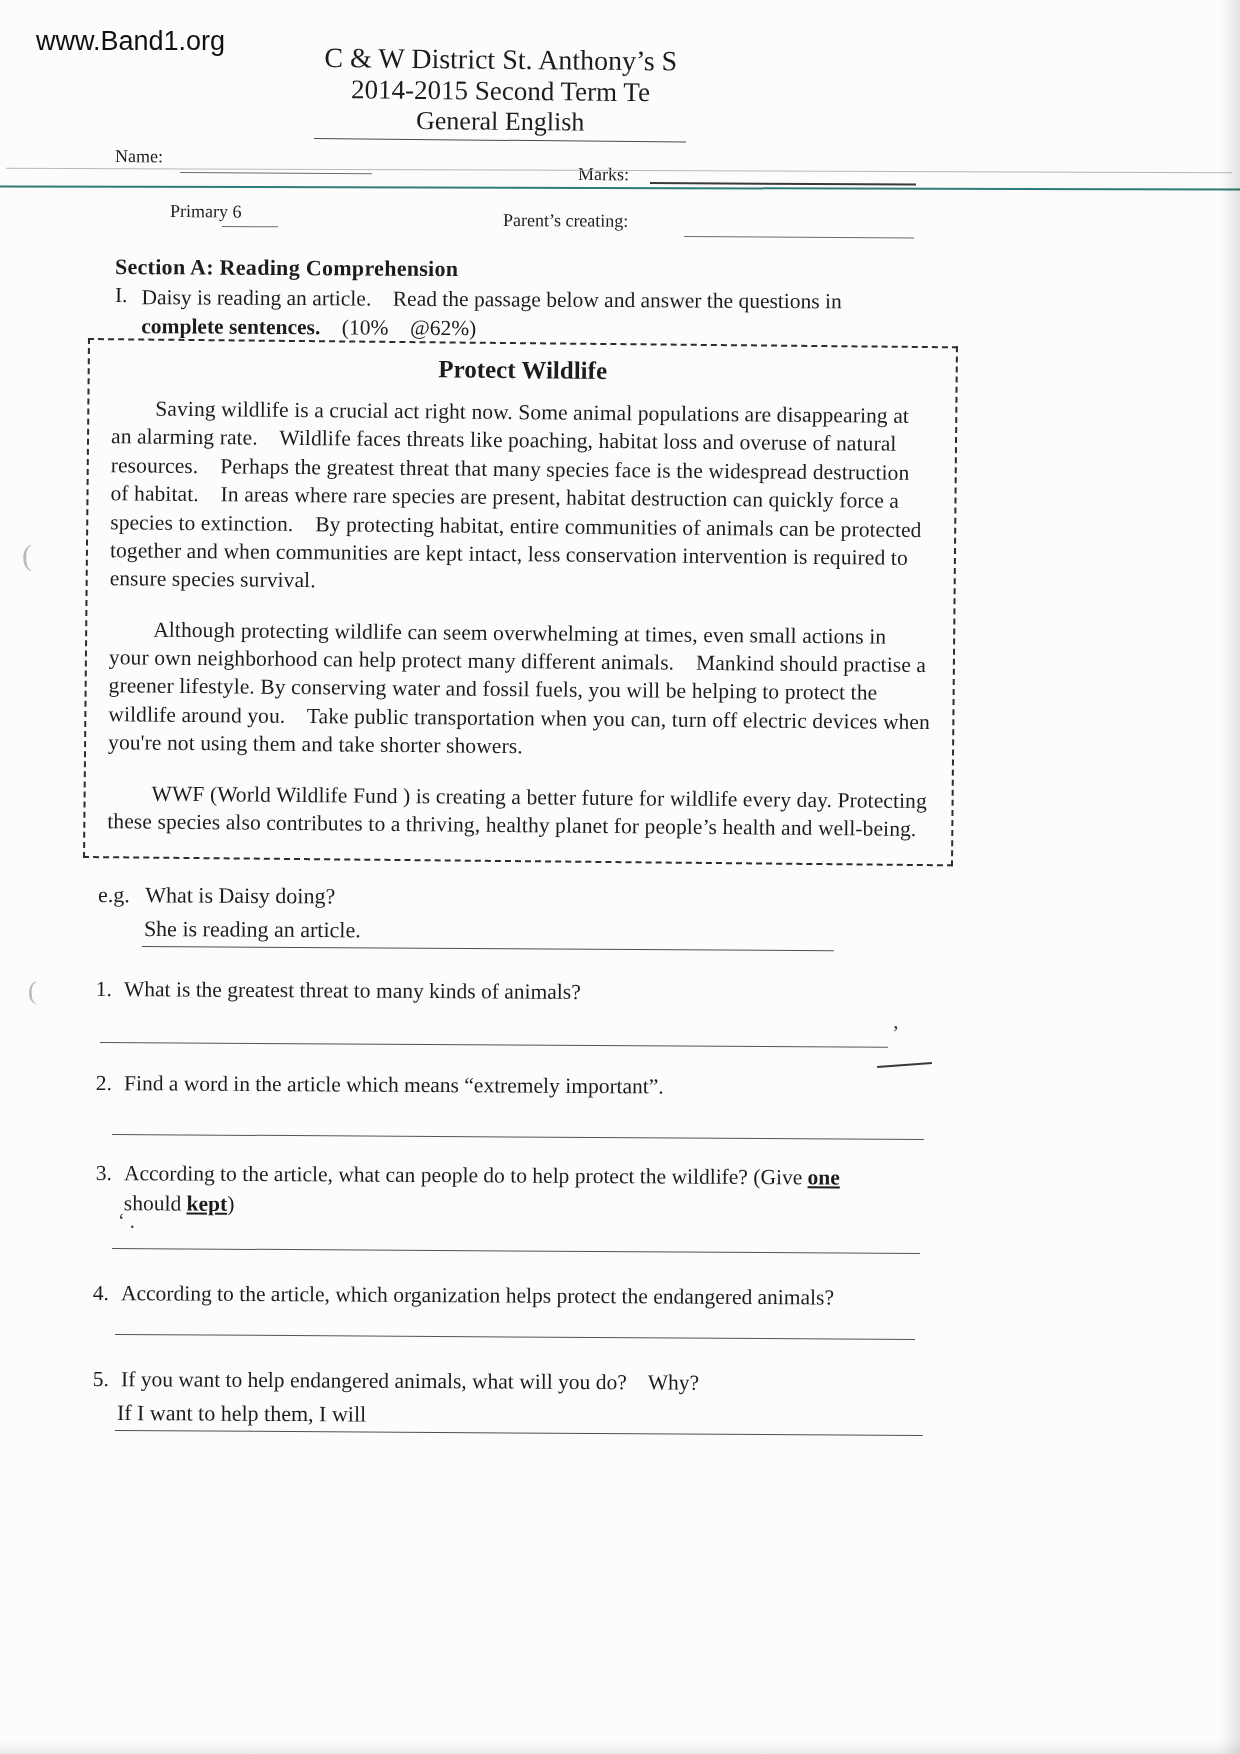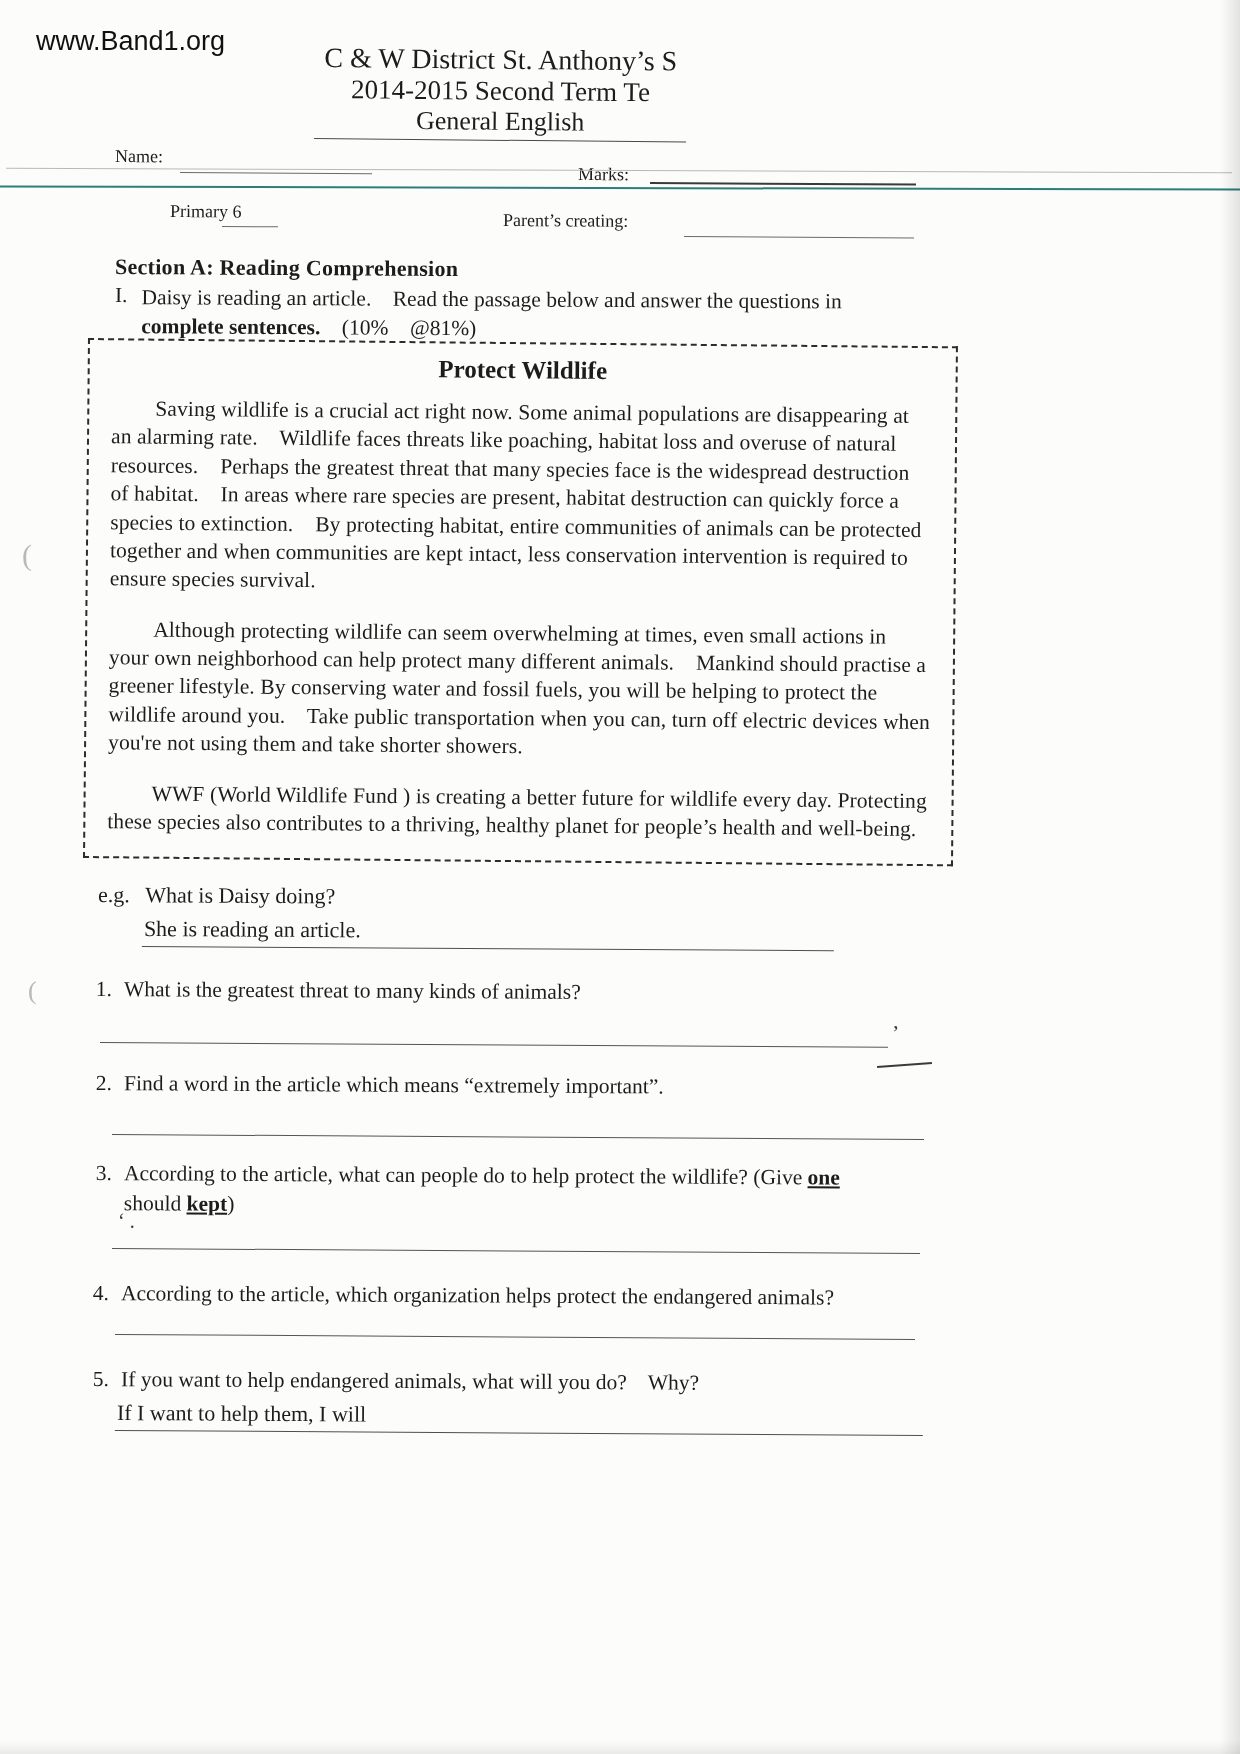--- a/index.html
+++ b/index.html
@@ -84,21 +84,21 @@
 
   <span class="abs label tilt2" style="left:122px; top:201px;margin-left:48px;">Primary 6</span>
   <span class="abs fill-line tilt2" style="left:222px; top:224px; width:56px;"></span>
   <span class="abs label tilt2" style="left:503px; top:210px;">Parent’s creating:</span>
   <span class="abs fill-line tilt2" style="left:684px; top:234px; width:230px;"></span>
 
   <div class="abs section-title tilt2" style="left:115px; top:254px;">Section A: Reading Comprehension</div>
 
   <div class="abs instr tilt2" style="left:115px; top:283px;">
     <span>I.</span>
-    <span class="txt"><span>Daisy is reading an article.    Read the passage below and answer the questions in</span><br><span class="bold">complete sentences.</span><span>    (10%    @81%)</span></span>
+    <span class="txt"><span>Daisy is reading an article.    Read the passage below and answer the questions in</span><br><span class="bold">complete sentences.</span><span>    (10%    @62%)</span></span>
   </div>
 
   <div class="abs passage-box">
     <div class="passage-title">Protect Wildlife</div>
     <p class="para">Saving wildlife is a crucial act right now. Some animal populations are disappearing at an alarming rate.    Wildlife faces threats like poaching, habitat loss and overuse of natural resources.    Perhaps the greatest threat that many species face is the widespread destruction of habitat.    In areas where rare species are present, habitat destruction can quickly force a species to extinction.    By protecting habitat, entire communities of animals can be protected together and when communities are kept intact, less conservation intervention is required to ensure species survival.</p>
     <p class="para">Although protecting wildlife can seem overwhelming at times, even small actions in your own neighborhood can help protect many different animals.    Mankind should practise a greener lifestyle. By conserving water and fossil fuels, you will be helping to protect the wildlife around you.    Take public transportation when you can, turn off electric devices when you're not using them and take shorter showers.</p>
     <p class="para">WWF (World Wildlife Fund ) is creating a better future for wildlife every day. Protecting these species also contributes to a thriving, healthy planet for people’s health and well-being.</p>
   </div>
 
   <div class="abs eg-row tilt2" style="left:98px; top:882px;">

